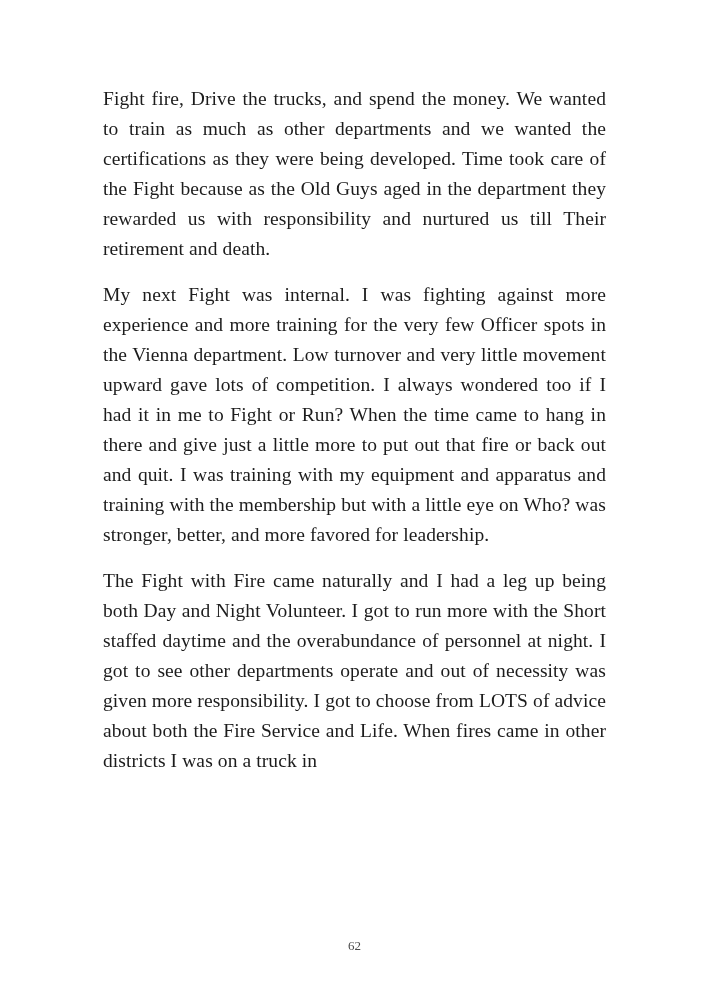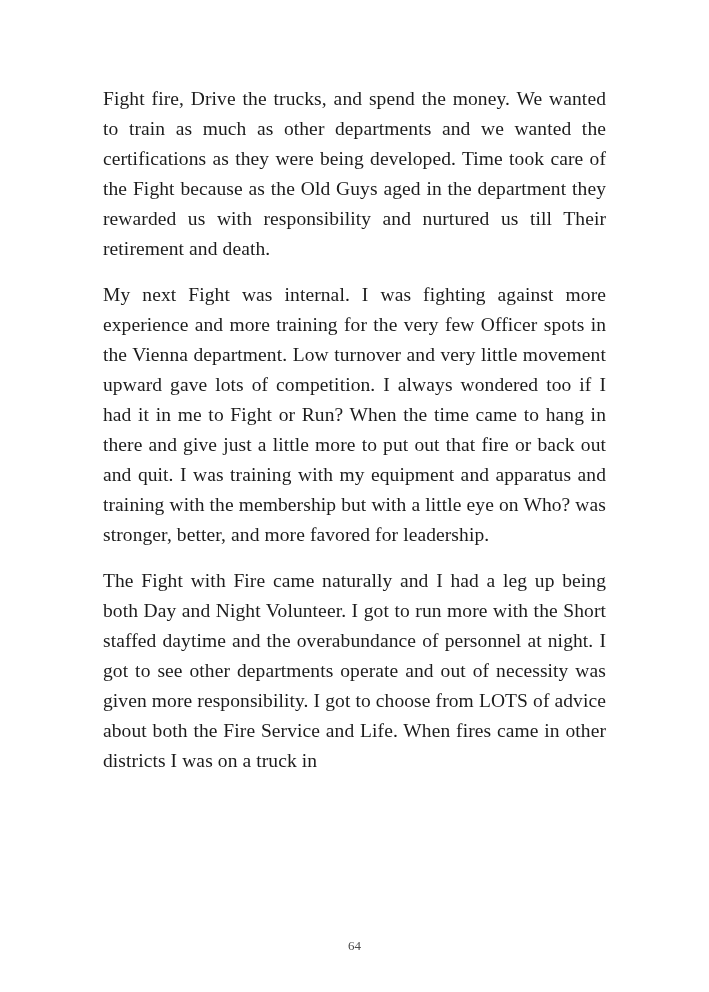--- a/index.html
+++ b/index.html
@@ -50,14 +50,14 @@
 </style>
 </head>
 <body>
 
 <div class="page">
   <div class="page-body">
     <p>Fight fire, Drive the trucks, and spend the money. We wanted to train as much as other departments and we wanted the certifications as they were being developed. Time took care of the Fight because as the Old Guys aged in the department they rewarded us with responsibility and nurtured us till Their retirement and death.</p>
     <p>My next Fight was internal. I was fighting against more experience and more training for the very few Officer spots in the Vienna department. Low turnover and very little movement upward gave lots of competition. I always wondered too if I had it in me to Fight or Run? When the time came to hang in there and give just a little more to put out that fire or back out and quit. I was training with my equipment and apparatus and training with the membership but with a little eye on Who? was stronger, better, and more favored for leadership.</p>
     <p>The Fight with Fire came naturally and I had a leg up being both Day and Night Volunteer. I got to run more with the Short staffed daytime and the overabundance of personnel at night. I got to see other departments operate and out of necessity was given more responsibility. I got to choose from LOTS of advice about both the Fire Service and Life. When fires came in other districts I was on a truck in</p>
   </div>
-  <div class="page-number">64</div>
+  <div class="page-number">62</div>
 </div>
 
 </body></html>

